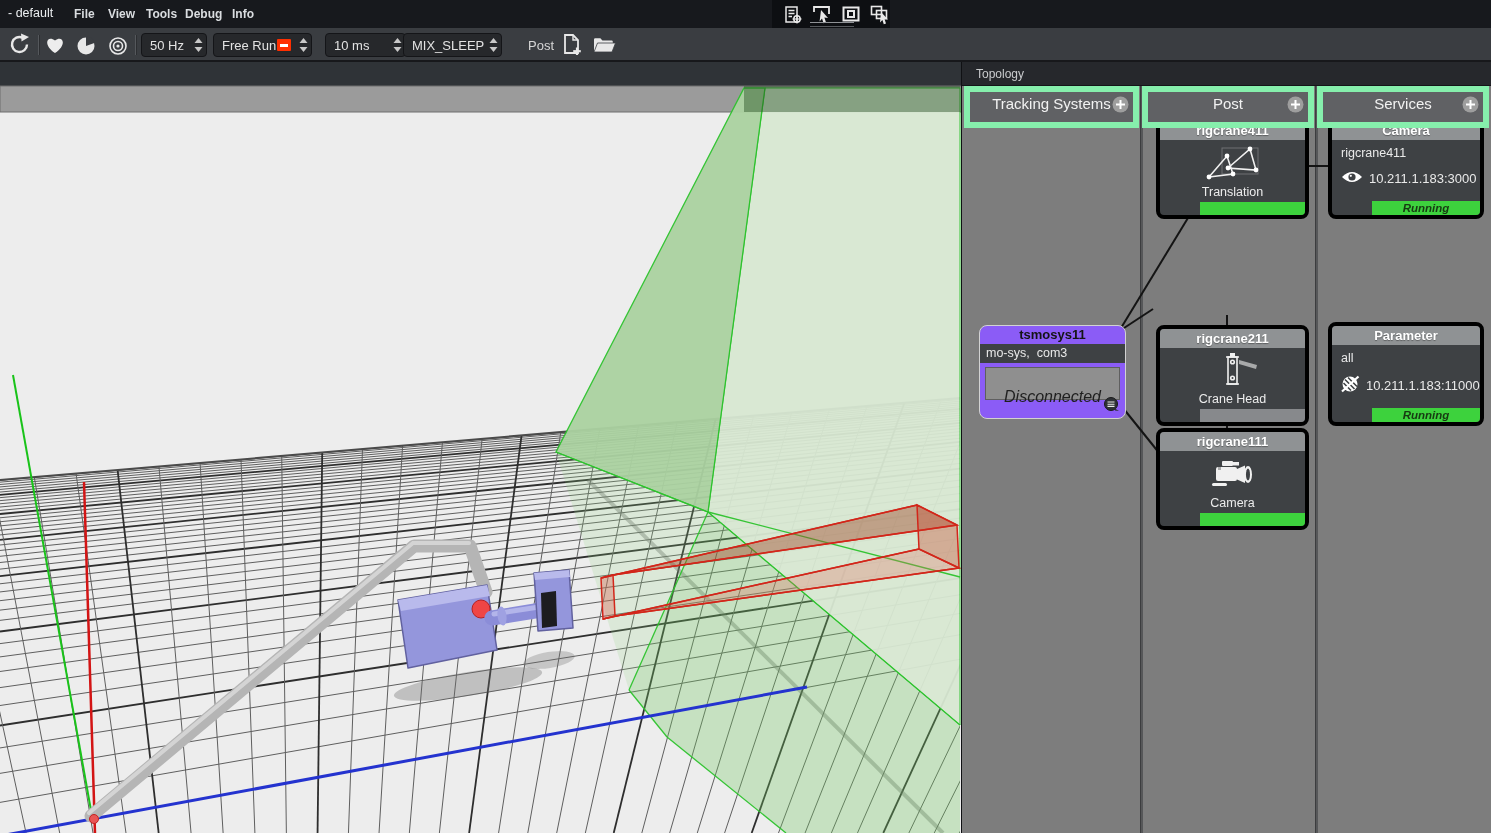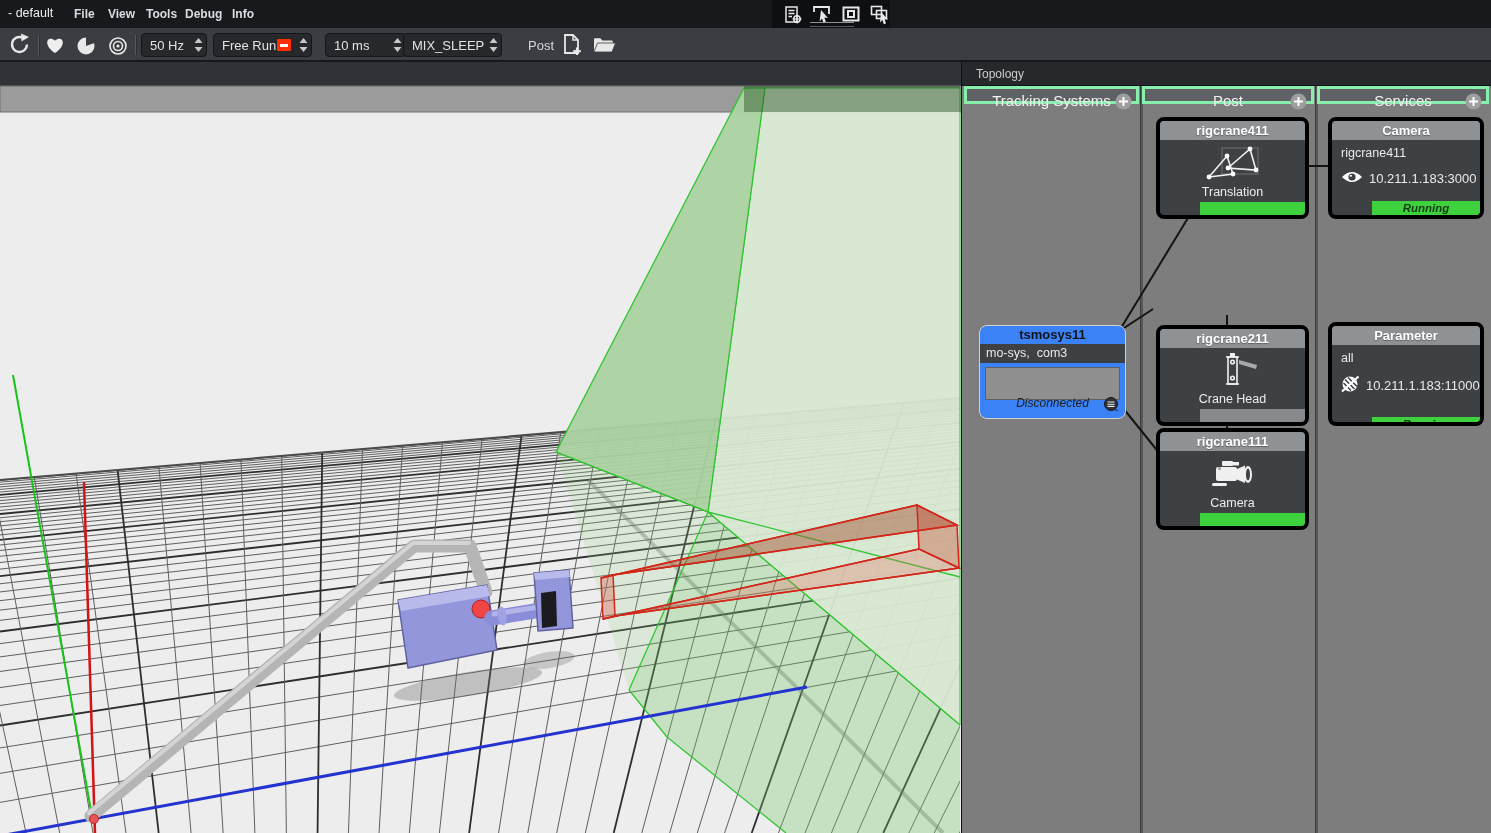--- a/index.html
+++ b/index.html
@@ -27,21 +27,21 @@
   .dd .badge::after{content:"";position:absolute;left:3px;top:5px;width:8px;height:2.5px;background:#fff;}
   #post-label{position:absolute;left:528px;top:10px;font-size:13px;color:#d6d6d6;}
   
   #viewport{position:absolute;left:0;top:62px;width:961px;height:771px;background:#ededed;}
   
   #panel{position:absolute;left:961px;top:62px;width:530px;height:771px;background:#7d7d7d;
          border-left:1px solid #101114;box-sizing:border-box;}
   #panel-titlebar{position:absolute;left:0;top:0;width:530px;height:24px;background:#26282c;
          border-bottom:1px solid #141518;box-sizing:border-box;}
   #panel-titlebar span{position:absolute;left:14px;top:5px;font-size:12px;color:#caccce;}
-  .col-header{position:absolute;top:24px;height:18px;background:#606164;border:3px solid #86efac;
+  .col-header{position:absolute;top:24px;height:42px;background:#606164;border:6px solid #86efac;
          box-sizing:border-box;z-index:3;}
   .col-header .col-label{position:absolute;top:3px;width:100%;text-align:center;font-size:15px;color:#f2f2f2;}
   .col-header .plus-btn{position:absolute;right:4px;top:4px;cursor:pointer;}
   .col-sep{position:absolute;top:24px;bottom:0;width:2px;background:#565759;
          border-left:1px solid #3c3d3f;z-index:0;}
   #connections{position:absolute;left:0;top:0;z-index:1;}
   
   .card{position:absolute;z-index:2;border:4px solid #000000;border-radius:8px;overflow:hidden;
         background:#3e4144;cursor:pointer;}
   .card-h{height:19px;background:#8f9294;text-align:center;font-size:13px;font-weight:bold;
@@ -57,28 +57,28 @@
         background:#3e4144;cursor:pointer;}
   
   .svc .card-b{height:61px;}
   .svc-line1{position:absolute;left:9px;top:6px;font-size:12.5px;color:#e9e9e9;}
   .svc-line2{position:absolute;left:9px;top:30px;font-size:13px;color:#e9e9e9;display:flex;
         align-items:center;gap:6px;}
   .svc .card-f{height:16px;text-align:center;font-size:11.5px;font-style:italic;font-weight:bold;
         color:#173a12;line-height:15px;}
   
   #ts-card{position:absolute;left:17px;top:263px;width:145px;height:92px;z-index:2;
-        border:1px solid #d2d2d2;border-radius:8px;background:#3b82f6;overflow:hidden;cursor:pointer;}
+        border:1px solid #d2d2d2;border-radius:8px;background:#8b5cf6;overflow:hidden;cursor:pointer;}
   #ts-card .ts-h{height:18px;text-align:center;font-size:13px;font-weight:bold;color:#141414;line-height:18px;}
   #ts-card .ts-driver{height:19px;background:#3e4144;color:#e8e8e8;font-size:12.5px;
         line-height:19px;padding-left:6px;white-space:pre;}
   #ts-card .ts-box{position:absolute;left:5px;top:41px;width:133px;height:31px;background:#8f8f8f;
         border:1px solid #5f5f5f;}
-  #ts-card .ts-f{position:absolute;left:0;bottom:0;width:100%;height:22px;text-align:center;
-        font-size:12px;font-style:italic;color:#1f1f1f;}
+  #ts-card .ts-f{position:absolute;left:0;bottom:8px;width:100%;height:22px;text-align:center;
+        font-size:16px;font-style:italic;color:#1f1f1f;}
   #ts-card .ts-log{position:absolute;right:5px;bottom:2px;}
 </style>
 </head>
 <body>
 
 <div id="root">
 
   <div id="menubar">
     <span class="win-title">- default</span>
     <span class="menu-item" style="left:74px">File</span>
@@ -501,21 +501,21 @@
               <circle cx="9.8" cy="5.8" r="1.1" fill="#ffffff"></circle>
               </svg></span>
           <span>10.211.1.183:3000</span>
         </div>
       </div>
       <div class="card-f f-green">Running</div>
     </div>
 
     <div class="card svc" style="left:366px;top:260px;width:148px;height:96px">
       <div class="card-h">Parameter</div>
-      <div class="card-b" style="height:72px">
+      <div class="card-b" style="height:63px">
         <div class="svc-line1">all</div>
         <div class="svc-line2">
           <span>
             <svg width="19" height="18" viewBox="0 0 19 18">
               <circle cx="9" cy="9" r="7.5" fill="#ffffff"></circle>
               <g stroke="#3e4144" stroke-width="1.6">
                 <line x1="4" y1="4.5" x2="13.5" y2="14"></line>
                   <line x1="7" y1="2.5" x2="16" y2="11.5"></line>
                 <line x1="2.5" y1="8" x2="10" y2="15.5"></line>
                 </g>

